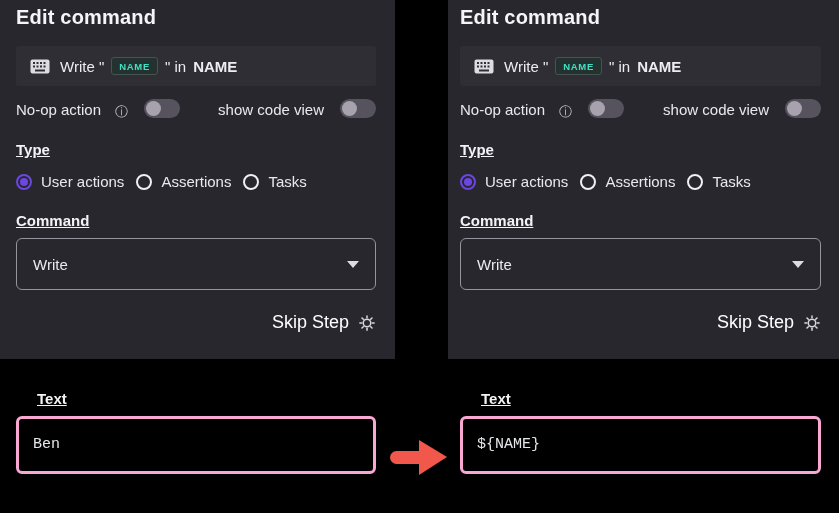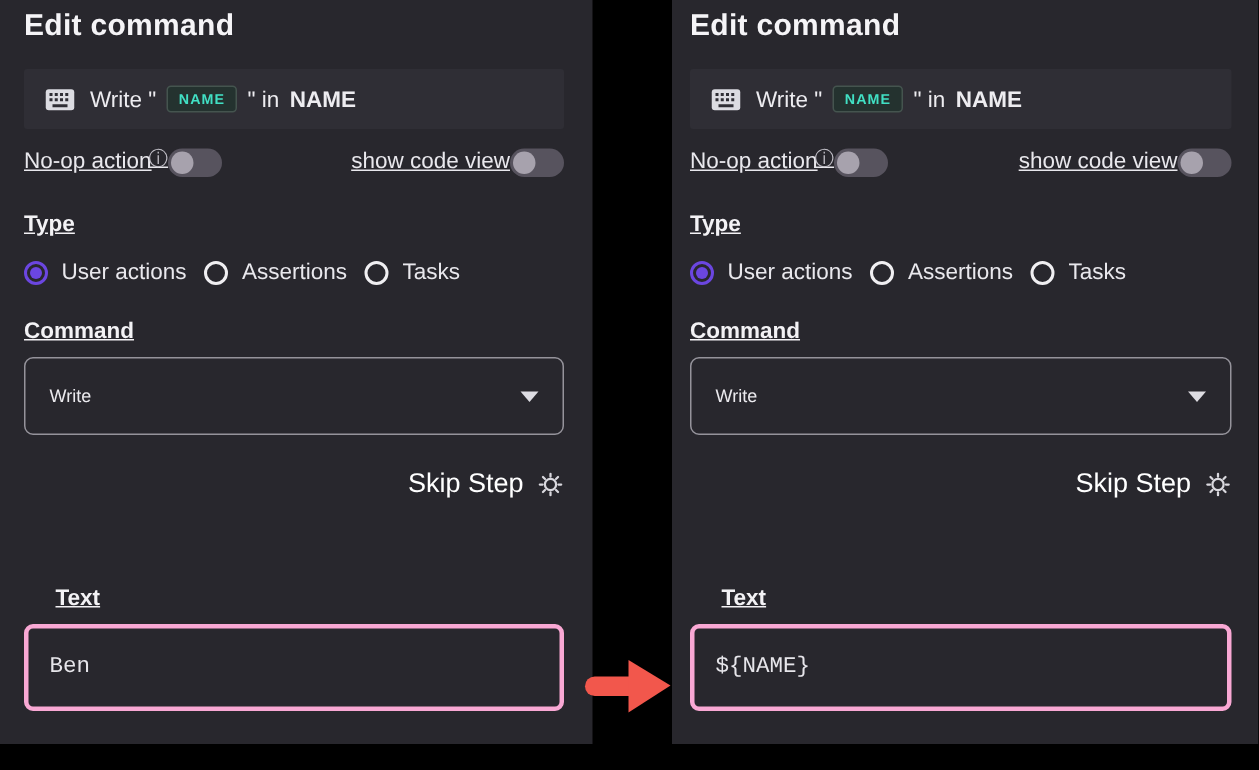--- a/index.html
+++ b/index.html
@@ -1,46 +1,46 @@
 <!DOCTYPE html>
 <html><head>
 <meta charset="utf-8">
 <style>
   html,body{margin:0;padding:0;}
   body{
     width:839px;height:513px;position:relative;background:#000;
     font-family:"Liberation Sans",sans-serif;overflow:hidden;
     color:#e9e8ed;-webkit-font-smoothing:antialiased;
   }
-  .panel{position:absolute;top:0;height:496px;background:#28272d;box-sizing:border-box;}
+  .panel{position:absolute;top:0;height:359px;background:#28272d;box-sizing:border-box;}
   .panel-left{left:0;width:395px;padding:0 19px 0 16px;}
   .panel-right{left:448px;width:391px;padding:0 18px 0 12px;}
   .panel-title{padding-top:6px;font-size:20px;font-weight:600;color:#f5f4f7;letter-spacing:.2px;}
   .summary{margin-top:17px;height:40px;background:#2f2e35;border-radius:2px;
     display:flex;align-items:center;gap:10px;padding:0 14px;box-sizing:border-box;}
   .kbd-icon{flex:0 0 auto;display:flex;align-items:center;}
   .summary-text{font-size:15px;color:#edecf0;display:flex;align-items:center;gap:7px;white-space:pre;}
   .name-badge{display:inline-block;padding:3px 7px 2px;font-size:9.5px;font-weight:700;
     letter-spacing:.7px;color:#41e0c4;background:#24322f;border:1px solid #45544f;border-radius:3px;}
   .summary-target{font-weight:700;}
   .toggles-row{margin-top:13px;display:flex;justify-content:space-between;align-items:center;}
-  .toggle-group{display:flex;align-items:flex-start;gap:0;font-size:15px;color:#e9e8ed;text-decoration:underline;}
+  .toggle-group{display:flex;align-items:flex-end;gap:16px;font-size:15px;color:#e9e8ed;}
   .info-icon{font-size:13px;color:#c3c1c9;line-height:1;margin-left:-2px;}
   .toggle{width:36px;height:19px;border-radius:10px;background:#57535e;position:relative;cursor:pointer;flex:0 0 auto;}
   .toggle::after{content:"";position:absolute;left:2px;top:2px;width:15px;height:15px;border-radius:50%;background:#a7a2ad;}
   .section-label{margin-top:23px;font-size:15px;font-weight:700;color:#f3f2f5;text-decoration:underline;}
   .radio-row{margin-top:15px;display:flex;align-items:center;gap:12px;}
   .radio-item{display:flex;align-items:center;gap:9px;font-size:15px;cursor:pointer;}
   .radio{width:16px;height:16px;border-radius:50%;border:2px solid #f0eff2;position:relative;flex:0 0 auto;box-sizing:border-box;}
   .radio.selected{border-color:#6b46e0;}
   .radio.selected::after{content:"";position:absolute;left:2px;top:2px;width:8px;height:8px;border-radius:50%;background:#6b46e0;}
   .cmd-label{margin-top:22px;}
   .select{margin-top:9px;height:52px;border:1px solid #95939b;border-radius:6px;
     display:flex;align-items:center;justify-content:space-between;padding:0 16px;cursor:pointer;box-sizing:border-box;}
-  .select-value{font-size:12px;color:#ebeaee;}
+  .select-value{font-size:15px;color:#ebeaee;}
   .chevron{width:0;height:0;border-left:6px solid transparent;border-right:6px solid transparent;border-top:7px solid #dddce2;}
   .skip-row{margin-top:22px;display:flex;justify-content:flex-end;align-items:center;gap:9px;}
   .skip-label{font-size:18px;font-weight:400;color:#ffffff;cursor:pointer;}
   .gear{display:flex;align-items:center;cursor:pointer;}
   .text-label{margin-top:57px;margin-left:21px;}
   .text-input{display:block;margin-top:9px;width:100%;height:58px;box-sizing:border-box;
     background:transparent;border:3px solid #f9a8d4;border-radius:6px;resize:none;
     padding:17px 14px;font-family:Liberation Mono, monospace;font-size:15px;color:#e6e5ea;outline:none;}
   .arrow{position:absolute;left:390px;top:440px;width:68px;height:35px;}
   .arrow-shaft{position:absolute;left:0;top:11px;width:45px;height:13px;background:#f2574c;border-radius:7px;}

